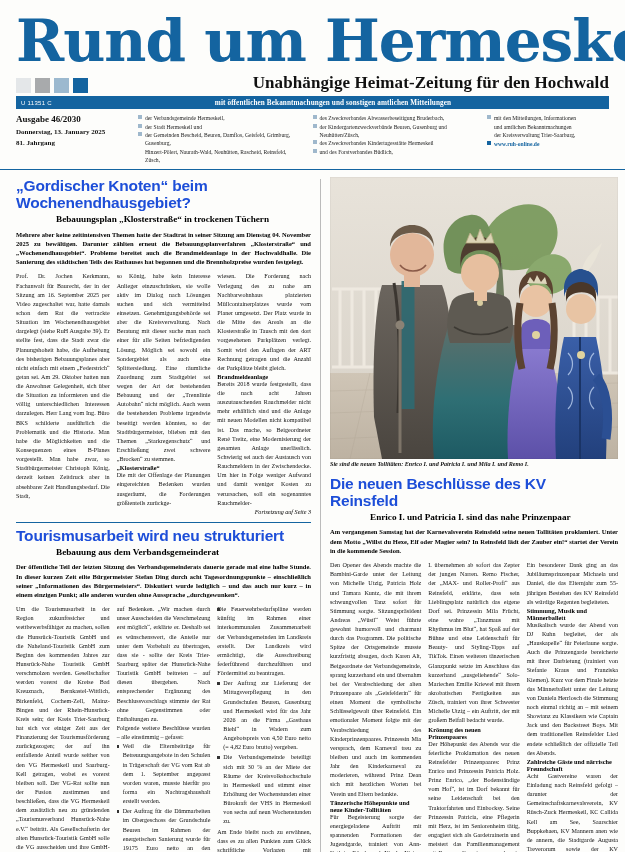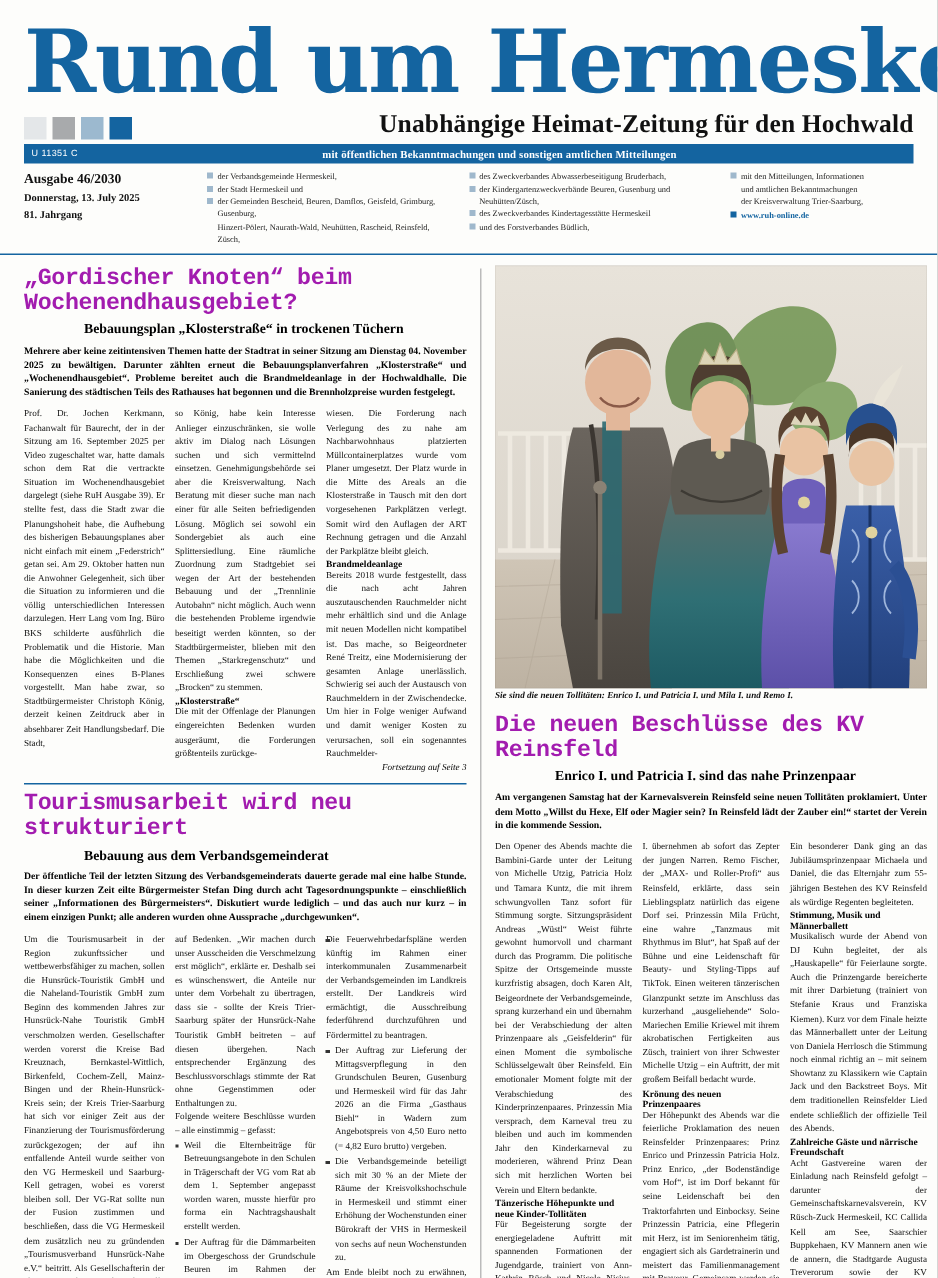--- a/index.html
+++ b/index.html
@@ -64,22 +64,22 @@
   .org-line .txt{flex:1;}
   .org-line .txt.lnk{font-weight:700;color:#1464a0;}
   .org-line.noBul{padding-left:7px;}
   
   .content{display:flex;padding:0 16px;gap:9px;margin-top:7px;}
   .left-half{width:295px;flex:none;}
   .vdiv{width:1px;background:#bbb;flex:none;margin-top:2px;}
   .right-half{width:288px;flex:none;}
   
   h1.art-head{
-    font-family:Liberation Mono, monospace;
-    font-size:15.5px;font-weight:700;color:#a21caf;margin:0 0 3px 0;
+    font-family:Liberation Sans, sans-serif;
+    font-size:15.5px;font-weight:700;color:#1d4ed8;margin:0 0 3px 0;
     line-height:1.12;letter-spacing:-0.2px;
   }
   h2.art-sub{
     font-size:9.2px;font-weight:700;color:#000;margin:0 0 4px 0;line-height:1.2;padding-left:40px;
   }
   p.lead{
     font-size:6.5px;font-weight:700;color:#000;margin:0 0 6px 0;
     line-height:1.42;text-align:justify;
   }
   .rule-top{border-top:1.4px solid #1464a0;margin:7px 0 4px 0;}
@@ -136,21 +136,21 @@
     </div>
     <div class="blue-bar">
       <span class="issn">U 11351 C</span>
       <span class="bartext">mit öffentlichen Bekanntmachungen und sonstigen amtlichen Mitteilungen</span>
     </div>
   </div>
 
   <div class="info-strip">
     <div class="info-left">
       <div class="issue">Ausgabe 46/2030</div>
-      <div class="dline">Donnerstag, 13. July 2025</div>
+      <div class="dline">Donnerstag, 13. January 2025</div>
       <div class="dline">81. Jahrgang</div>
     </div>
     <div class="info-mid">
       <div class="org-line">
           <span class="bullet"></span>
           <span class="txt">der Verbandsgemeinde Hermeskeil,</span>
         </div>
       <div class="org-line">
           <span class="bullet"></span>
           <span class="txt">der Stadt Hermeskeil und</span>

